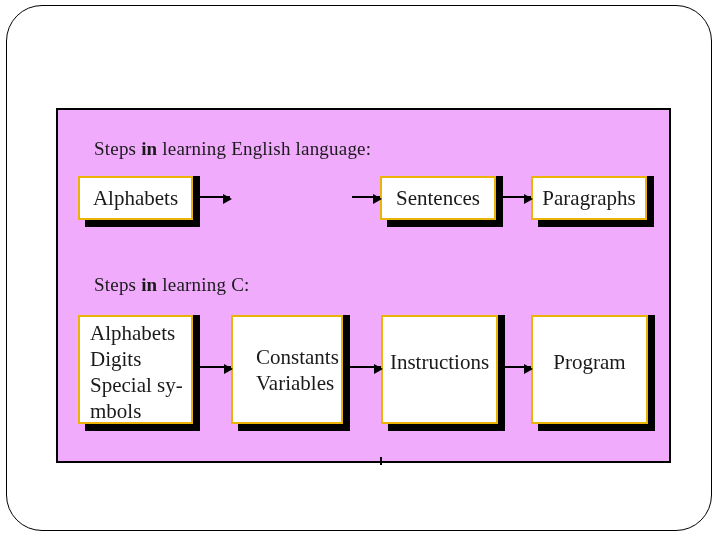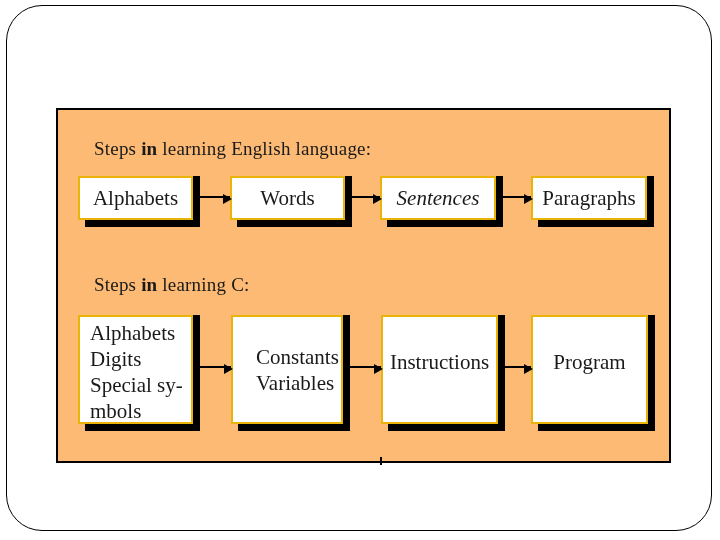--- a/index.html
+++ b/index.html
@@ -17,21 +17,21 @@
     width: 706px; height: 526px;
     border: 1.5px solid #000;
     border-radius: 36px;
     background: #fff;
   }
   .inner-frame {
     position: absolute;
     left: 56px; top: 108px;
     width: 615px; height: 355px;
     border: 2px solid #000;
-    background: #fdba74;
+    background: #f0abfc;
   }
   .title {
     position: absolute;
     left: 36px;
     font-size: 19px;
     letter-spacing: 0.2px;
     white-space: pre;
   }
   .title .b { font-weight: bold; }
   .t1 { top: 28px; }
@@ -80,24 +80,21 @@
 
 <div class="outer-frame"></div>
 
 <div class="inner-frame">
 
   <div class="title t1"><span>Steps </span><span class="b">in</span><span> learning English language:</span></div>
 
   <div class="box r1 center" style="left:20px;width:115px;">
       <div>Alphabets</div>
     </div>
-  <div class="box r1 center" style="left:172px;width:115px;">
-      <div>Words</div>
-    </div>
-  <div class="box r1 center" style="left:322px;width:116px;font-style:italic;">
+  <div class="box r1 center" style="left:322px;width:116px;">
       <div>Sentences</div>
     </div>
   <div class="box r1 center" style="left:473px;width:116px;">
       <div>Paragraphs</div>
     </div>
 
   <div class="arrow ar1" style="left:142px;width:30px;"></div>
   <div class="arrow ar1" style="left:294px;width:28px;"></div>
   <div class="arrow ar1" style="left:445px;width:28px;"></div>
 

